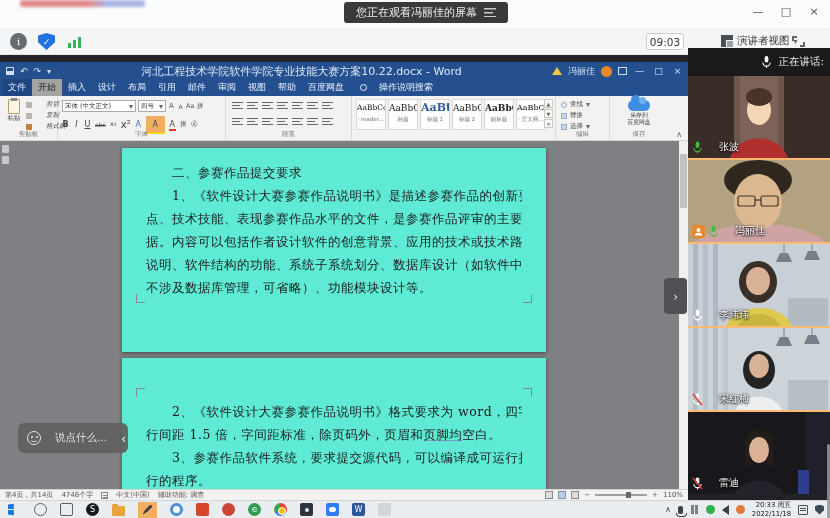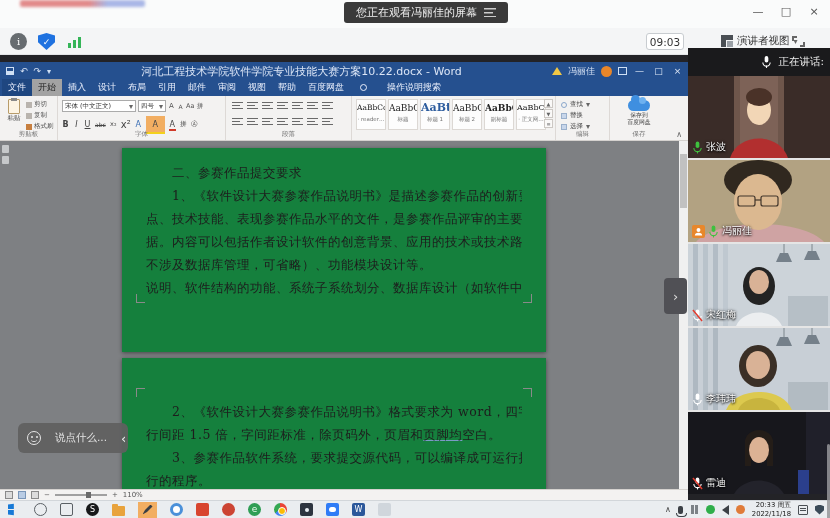--- a/index.html
+++ b/index.html
@@ -50,33 +50,33 @@
   .w-title-text{flex:1;text-align:center;font-size:11px;color:#dbe5f6;white-space:nowrap;overflow:hidden;text-overflow:ellipsis;}
   .w-tr{display:flex;align-items:center;gap:6px;padding-right:4px;font-size:9px;}
   .warn{width:0;height:0;border-left:5px solid transparent;border-right:5px solid transparent;border-bottom:8px solid #f2c744;}
   .avatar{width:11px;height:11px;border-radius:50%;background:#e8862a;}
   .rb-ic{width:9px;height:8px;border:1px solid #cfe0f5;}
   .wbtn{width:13px;text-align:center;color:#dce6f5;}
   .w-tabs{height:16px;background:#25508f;display:flex;align-items:flex-end;padding-left:2px;font-size:9px;color:#e8eefc;}
   .wtab{padding:2px 6px 2px;white-space:nowrap;}
   .wtab.file{background:#1e4680;}
   .wtab.active{background:#a3a3a3;color:#222;}
-  .tellme{display:flex;align-items:center;gap:20px;margin-left:10px;padding-bottom:2px;}
+  .tellme{display:flex;align-items:center;gap:12px;margin-left:10px;padding-bottom:2px;}
   .bulb{width:7px;height:7px;border:1px solid #e8eefc;border-radius:50%;}
 
   
   .w-ribbon{position:relative;height:45px;background:#f3f2f1;border-bottom:1px solid #d5d2cf;font-size:6.5px;color:#555;}
   .grp{position:absolute;top:0;bottom:0;border-right:1px solid #ddd9d6;}
   .grp-label{position:absolute;bottom:1px;left:0;right:0;text-align:center;font-size:6.5px;color:#777;}
   .g-clip{left:0;width:58px;}
   .paste{position:absolute;left:3px;top:3px;width:22px;text-align:center;}
   .paste .clipb{margin:0 auto;width:12px;height:15px;background:#fdf4e3;border:1px solid #b89c6a;border-radius:1px;position:relative;}
   .paste .clipb:before{content:"";position:absolute;left:2px;top:-2px;width:6px;height:3px;background:#8a8a8a;}
   .minirows{position:absolute;left:26px;top:4px;display:flex;flex-direction:column;gap:2px;}
-  .minirow{display:flex;align-items:center;gap:2px;white-space:nowrap;}
+  .minirow{display:flex;align-items:center;gap:14px;white-space:nowrap;font-style:italic;}
   .mr-ic{width:6px;height:6px;background:#b9b4ae;}
   .mr-ic.brush{background:#c77f3f;}
   .g-font{left:58px;width:168px;}
   .frow1{position:absolute;left:4px;top:4px;display:flex;gap:2px;align-items:center;}
   .fsel{height:12px;background:#fff;border:1px solid #ababab;display:flex;align-items:center;justify-content:space-between;padding:0 2px;font-size:6.5px;color:#333;white-space:nowrap;}
   .frow2{position:absolute;left:4px;top:20px;display:flex;gap:4px;align-items:center;font-size:8px;color:#444;}
   .fb{min-width:7px;text-align:center;}
   .fb.b{font-weight:bold}.fb.i{font-style:italic}.fb.u{text-decoration:underline}.fb.s{text-decoration:line-through}
   .fb.hl{box-shadow:0 2px 0 #f3d11c;}.fb.fc{box-shadow:0 2px 0 #d03a2a;}
   .g-par{left:226px;width:126px;}
@@ -104,21 +104,21 @@
   .cloud:before{content:"";position:absolute;left:3px;top:-5px;width:9px;height:9px;border-radius:50%;background:#3f8fe0;}
   .cloud:after{content:"";position:absolute;right:4px;top:-3px;width:7px;height:7px;border-radius:50%;background:#6db1f0;}
   .save-txt{text-align:center;font-size:5.8px;line-height:1.25;color:#444;}
   .collapse{position:absolute;right:6px;bottom:1px;font-size:8px;color:#666;}
 
   
   .w-doc{position:absolute;left:0;top:79px;right:0;bottom:11px;background:#7e8083;overflow:hidden;}
   .mini-ic{position:absolute;left:2px;width:7px;height:8px;background:#c6c8ca;border-radius:1px;}
   .vscroll{position:absolute;right:0;top:0;bottom:0;width:9px;background:#f0f0f0;}
   .vthumb{position:absolute;left:1px;top:13px;width:7px;height:54px;background:#c1c1c1;}
-  .page{position:absolute;left:122px;width:424px;background:#15803d;box-shadow:0 1px 4px rgba(0,0,0,.45);}
+  .page{position:absolute;left:122px;width:424px;background:#5eead4;box-shadow:0 1px 4px rgba(0,0,0,.45);}
   .page1{top:7px;height:204px;}
   .page2{top:217px;height:131px;}
   .p-inner{padding:13px 24px 0;font-family:"DejaVu Serif","Liberation Serif",serif;font-size:12.5px;line-height:23px;color:#1d1d1d;letter-spacing:.5px;}
   .page2 .p-inner{padding-top:42px;}
   .dline{white-space:nowrap;overflow:hidden;}
   .indent{padding-left:26px;}
   .uline{text-decoration:underline;text-decoration-color:#7a9cc6;}
   .mark{position:absolute;width:9px;height:9px;}
   .mk-bl{left:14px;top:146px;border-left:1px solid #8a8a8a;border-bottom:1px solid #8a8a8a;}
   .mk-br{right:14px;top:146px;border-right:1px solid #8a8a8a;border-bottom:1px solid #8a8a8a;}
@@ -142,28 +142,28 @@
   .chat{position:absolute;left:18px;top:423px;width:110px;height:30px;background:rgba(96,96,96,.93);border-radius:6px;
     display:flex;align-items:center;padding:0 9px;gap:7px;z-index:30;color:#e3e3e3;}
   .smiley{width:14px;height:14px;border:1.5px solid #e6e6e6;border-radius:50%;position:relative;flex:0 0 auto;}
   .smiley:before{content:"";position:absolute;left:2.5px;top:3.5px;width:2px;height:2px;background:#e6e6e6;border-radius:50%;box-shadow:5px 0 0 #e6e6e6;}
   .smiley:after{content:"";position:absolute;left:2.5px;bottom:2px;width:6.5px;height:3.5px;border-bottom:1.5px solid #e6e6e6;border-radius:0 0 6px 6px;}
   .csep{width:1px;height:14px;background:#8d8d8d;}
   .chat-text{font-size:10.5px;white-space:nowrap;}
   .chat-arrow{font-size:13px;color:#eee;}
 
   
-  .panel{position:absolute;left:688px;top:48px;width:142px;height:392px;background:#e5e5e5;z-index:10;}
+  .panel{position:absolute;left:688px;top:48px;width:142px;height:392px;background:#fdba74;z-index:10;}
   .speaking-bar{height:28px;background:#1a1a1c;display:flex;align-items:center;justify-content:flex-end;gap:6px;
     padding-right:6px;color:#ececec;font-size:10.5px;}
   .tile{position:relative;width:142px;height:82px;margin-bottom:2px;background:#000;overflow:hidden;}
   .tile svg.vid{position:absolute;left:0;top:0;width:100%;height:100%;}
   .tile.speaking{box-shadow:inset 0 0 0 2px #2ea52e;}
   .plate{position:absolute;left:4px;bottom:4px;display:flex;align-items:center;gap:3px;z-index:2;}
-  .pname{font-size:10px;color:#fff;text-shadow:0 0 3px #000,0 1px 2px #000;}
+  .pname{font-size:10px;color:#fff;text-shadow:0 0 3px #000,0 1px 2px #000;margin-left:13px;}
   .presenter{width:13px;height:13px;background:#e8872b;border-radius:2px;display:none;align-items:center;justify-content:center;}
   .micw{display:flex;}
   .mic-active{color:#3ec13e;}
   .mic-idle{color:#fff;}
   .mic-muted{color:#fff;}
   .slash{display:none;}
   .mic-muted .slash{display:block;}
   .pscroll{position:absolute;right:0;top:396px;width:3px;height:84px;background:#96969a;border-radius:2px;opacity:.85;}
 
   
@@ -421,42 +421,49 @@
 
       <div class="w-doc">
         <div class="mini-ic" style="top:4px"></div>
         <div class="mini-ic" style="top:15px"></div>
         <div class="page page1">
           <div class="p-inner">
             <div class="dline indent">二、参赛作品提交要求</div>
             <div class="dline indent">1、《软件设计大赛参赛作品说明书》是描述参赛作品的创新要</div>
             <div class="dline">点、技术技能、表现参赛作品水平的文件，是参赛作品评审的主要依</div>
             <div class="dline">据。内容可以包括作者设计软件的创意背景、应用的技术或技术路线</div>
+            <div class="dline">说明、软件结构的功能、系统子系统划分、数据库设计（如软件中</div>
             <div class="dline">不涉及数据库管理，可省略）、功能模块设计等。</div>
-            <div class="dline">说明、软件结构的功能、系统子系统划分、数据库设计（如软件中</div>
           </div>
           <div class="mark mk-bl"></div>
           <div class="mark mk-br"></div>
         </div>
         <div class="page page2">
           <div class="mark mk-tl"></div>
           <div class="mark mk-tr"></div>
           <div class="p-inner">
             <div class="dline indent">2、《软件设计大赛参赛作品说明书》格式要求为 word，四字号，</div>
             <div class="dline"><span>行间距 1.5 倍，字间距标准，除页码外，页眉和</span><span class="uline">页脚均</span><span>空白。</span></div>
             <div class="dline indent">3、参赛作品软件系统，要求提交源代码，可以编译成可运行执</div>
             <div class="dline">行的程序。</div>
           </div>
         </div>
         <div class="vscroll">
             <div class="vthumb"></div>
           </div>
       </div>
 
       <div class="w-status">
+        <div class="ws-l">
+          <span>第4页，共14页</span>
+          <span>4746个字</span>
+          <span class="spell"></span>
+          <span>中文(中国)</span>
+          <span>辅助功能: 调查</span>
+        </div>
         <div class="ws-r">
           <span class="vic"></span>
           <span class="vic on"></span>
           <span class="vic"></span>
           <span>−</span>
           <span class="ztrack">
               <span class="zthumb"></span>
             </span>
           <span>+</span>
           <span>110%</span>
@@ -533,20 +540,50 @@
               <line x1="6" y1="11" x2="6" y2="13.5" stroke="currentColor" stroke-width="1.2"></line>
               <line class="slash" x1="1" y1="1" x2="11" y2="13" stroke="#e23b2e" stroke-width="1.6"></line>
             </svg>
         </span>
         <span class="pname">冯丽佳</span>
       </div>
     </div>
 
     <div class="tile">
       <svg class="vid" viewBox="0 0 142 82" preserveAspectRatio="none">
+        <rect width="142" height="82" fill="#c8cfd6"></rect>
+        <rect x="5" width="5" height="82" fill="#aeb8c1"></rect>
+          <rect x="15" width="5" height="82" fill="#b5bfc7"></rect>
+        <rect x="25" width="5" height="82" fill="#aeb8c1"></rect>
+        <line x1="96" y1="0" x2="96" y2="10" stroke="#7d868c" stroke-width="1"></line>
+        <polygon points="88,18 104,18 100,9 92,9" fill="#75808a"></polygon>
+        <line x1="124" y1="0" x2="124" y2="8" stroke="#7d868c" stroke-width="1"></line>
+        <polygon points="116,16 132,16 128,7 120,7" fill="#75808a"></polygon>
+        <rect x="100" y="54" width="40" height="28" fill="#b2bbc2"></rect>
+        <path d="M38,82 C48,58 94,58 104,82 Z" fill="#dcc94e"></path>
+        <path d="M50,82 C56,66 86,66 92,82 Z" fill="#c8b43e"></path>
+        <ellipse cx="70" cy="38" rx="19" ry="21" fill="#3a2f26"></ellipse>
+        <ellipse cx="70" cy="37" rx="12" ry="14" fill="#d9b296"></ellipse>
+      </svg>
+      <div class="plate">
+
+        <span class="micw mic-idle">
+          <svg width="11" height="13" viewBox="0 0 12 14">
+              <rect x="4" y="0.5" width="4" height="7" rx="2" fill="currentColor"></rect>
+              <path d="M2,7.5 a4,4 0 0 0 8,0" fill="none" stroke="currentColor" stroke-width="1.2"></path>
+              <line x1="6" y1="11" x2="6" y2="13.5" stroke="currentColor" stroke-width="1.2"></line>
+              <line class="slash" x1="1" y1="1" x2="11" y2="13" stroke="#e23b2e" stroke-width="1.6"></line>
+            </svg>
+        </span>
+        <span class="pname">李玮玮</span>
+      </div>
+    </div>
+
+    <div class="tile">
+      <svg class="vid" viewBox="0 0 142 82" preserveAspectRatio="none">
         <rect width="142" height="82" fill="#ccd3d9"></rect>
         <rect x="5" width="5" height="82" fill="#b2bcc5"></rect>
           <rect x="15" width="5" height="82" fill="#b9c3cb"></rect>
         <rect x="25" width="5" height="82" fill="#b2bcc5"></rect>
           <rect x="35" width="5" height="82" fill="#bfc8d0"></rect>
         <line x1="96" y1="0" x2="96" y2="10" stroke="#7d868c" stroke-width="1"></line>
         <polygon points="88,18 104,18 100,9 92,9" fill="#75808a"></polygon>
         <line x1="124" y1="0" x2="124" y2="8" stroke="#7d868c" stroke-width="1"></line>
         <polygon points="116,16 132,16 128,7 120,7" fill="#75808a"></polygon>
         <rect x="100" y="52" width="40" height="30" fill="#b6bfc6"></rect>
@@ -558,50 +595,20 @@
 
         <span class="micw mic-muted">
           <svg width="11" height="13" viewBox="0 0 12 14">
               <rect x="4" y="0.5" width="4" height="7" rx="2" fill="currentColor"></rect>
               <path d="M2,7.5 a4,4 0 0 0 8,0" fill="none" stroke="currentColor" stroke-width="1.2"></path>
               <line x1="6" y1="11" x2="6" y2="13.5" stroke="currentColor" stroke-width="1.2"></line>
               <line class="slash" x1="1" y1="1" x2="11" y2="13" stroke="#e23b2e" stroke-width="1.6"></line>
             </svg>
         </span>
         <span class="pname">宋红梅</span>
-      </div>
-    </div>
-
-    <div class="tile">
-      <svg class="vid" viewBox="0 0 142 82" preserveAspectRatio="none">
-        <rect width="142" height="82" fill="#c8cfd6"></rect>
-        <rect x="5" width="5" height="82" fill="#aeb8c1"></rect>
-          <rect x="15" width="5" height="82" fill="#b5bfc7"></rect>
-        <rect x="25" width="5" height="82" fill="#aeb8c1"></rect>
-        <line x1="96" y1="0" x2="96" y2="10" stroke="#7d868c" stroke-width="1"></line>
-        <polygon points="88,18 104,18 100,9 92,9" fill="#75808a"></polygon>
-        <line x1="124" y1="0" x2="124" y2="8" stroke="#7d868c" stroke-width="1"></line>
-        <polygon points="116,16 132,16 128,7 120,7" fill="#75808a"></polygon>
-        <rect x="100" y="54" width="40" height="28" fill="#b2bbc2"></rect>
-        <path d="M38,82 C48,58 94,58 104,82 Z" fill="#dcc94e"></path>
-        <path d="M50,82 C56,66 86,66 92,82 Z" fill="#c8b43e"></path>
-        <ellipse cx="70" cy="38" rx="19" ry="21" fill="#3a2f26"></ellipse>
-        <ellipse cx="70" cy="37" rx="12" ry="14" fill="#d9b296"></ellipse>
-      </svg>
-      <div class="plate">
-
-        <span class="micw mic-idle">
-          <svg width="11" height="13" viewBox="0 0 12 14">
-              <rect x="4" y="0.5" width="4" height="7" rx="2" fill="currentColor"></rect>
-              <path d="M2,7.5 a4,4 0 0 0 8,0" fill="none" stroke="currentColor" stroke-width="1.2"></path>
-              <line x1="6" y1="11" x2="6" y2="13.5" stroke="currentColor" stroke-width="1.2"></line>
-              <line class="slash" x1="1" y1="1" x2="11" y2="13" stroke="#e23b2e" stroke-width="1.6"></line>
-            </svg>
-        </span>
-        <span class="pname">李玮玮</span>
       </div>
     </div>
 
     <div class="tile">
       <svg class="vid" viewBox="0 0 142 82" preserveAspectRatio="none">
         <rect width="142" height="82" fill="#17171c"></rect>
         <rect x="118" width="24" height="82" fill="#20202a"></rect>
         <rect x="110" y="58" width="11" height="24" fill="#2b3f8c"></rect>
         <path d="M46,82 C56,64 86,64 96,82 Z" fill="#23232b"></path>
         <ellipse cx="71" cy="30" rx="14" ry="12" fill="#241d18"></ellipse>

